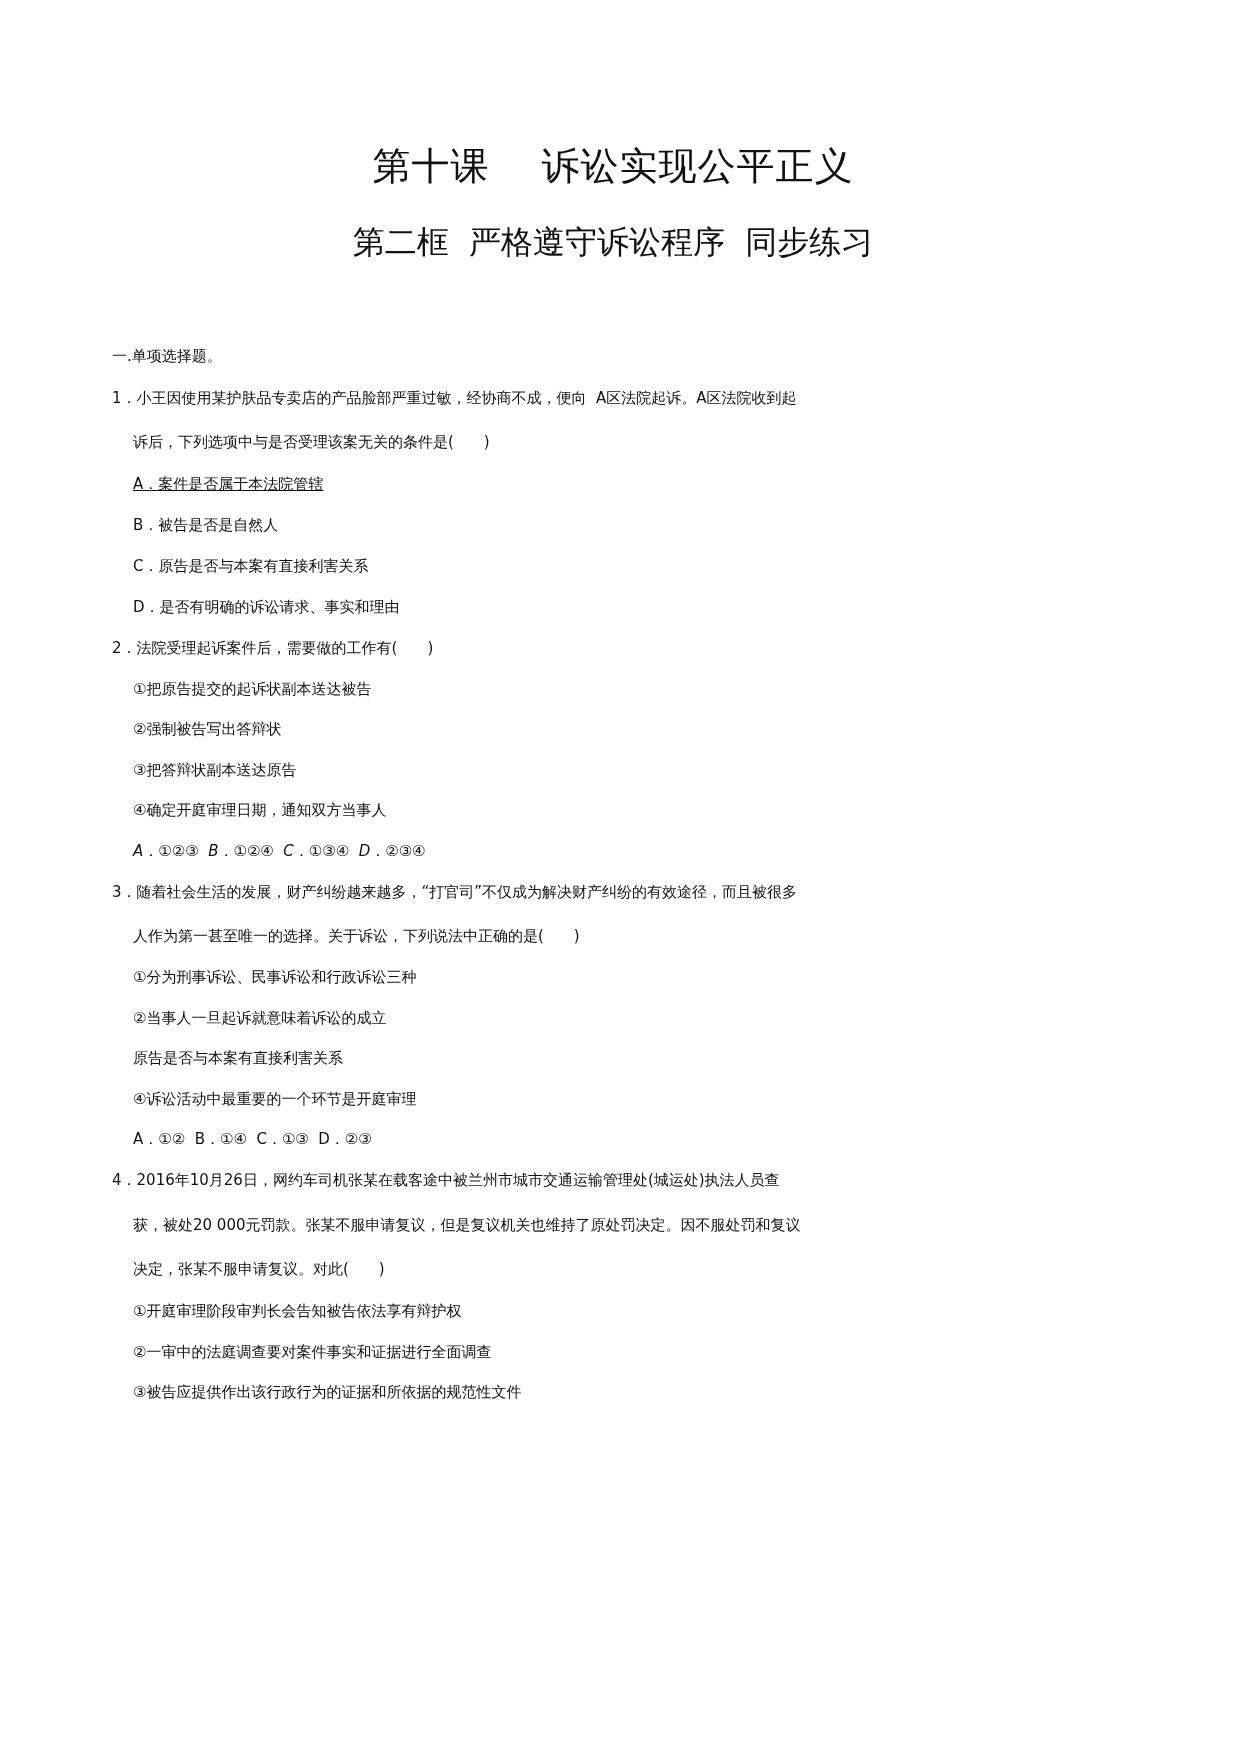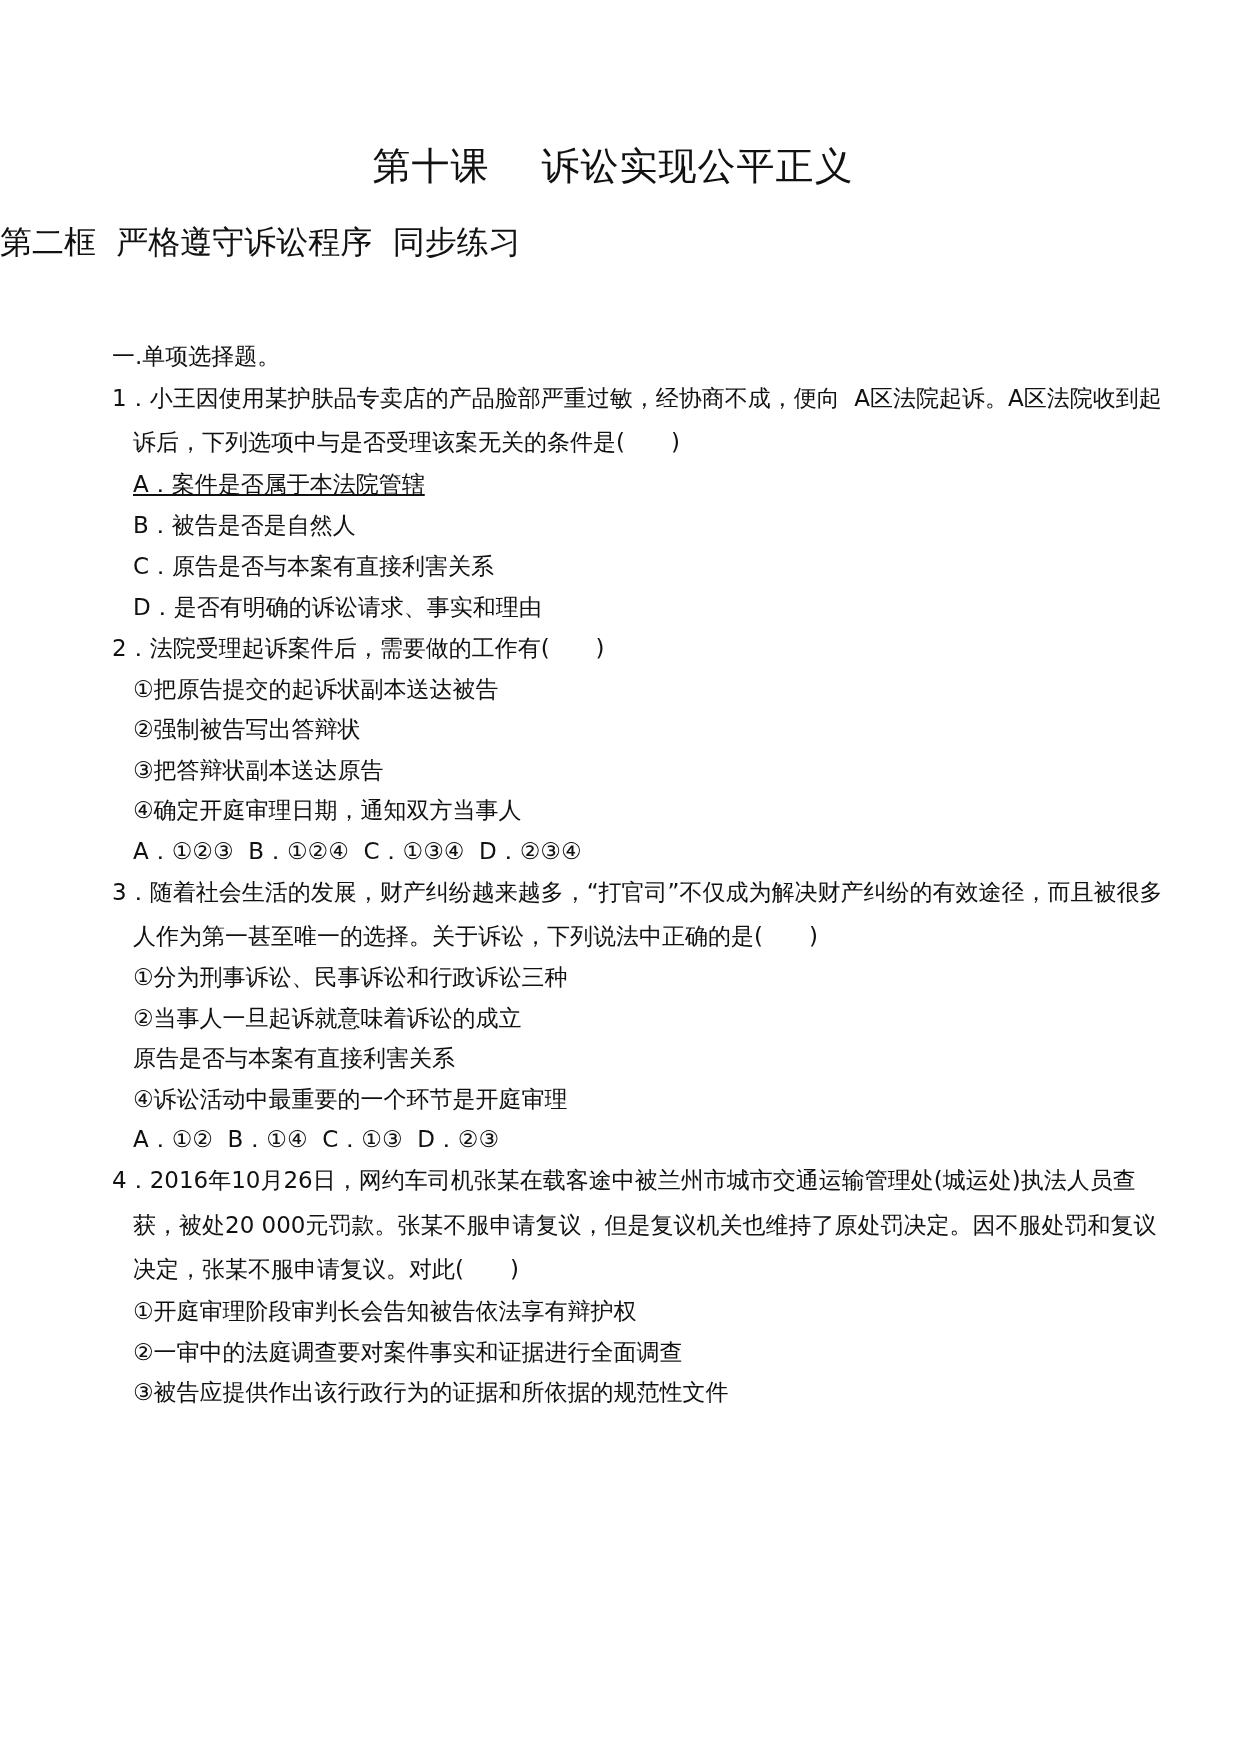--- a/index.html
+++ b/index.html
@@ -28,27 +28,28 @@
       text-align: center;
       font-size: 38px;
       line-height: 48px;
       letter-spacing: 1px;
       white-space: pre;
     }
     .title-sub {
       position: absolute;
       left: 0; right: 0;
       top: 220px;
+      text-align: center;
       font-size: 32px;
       line-height: 44px;
       white-space: pre;
     }
     .line {
       position: absolute;
-      font-size: 23px;
+      font-size: 15px;
       line-height: 28px;
       white-space: pre;
     }
     .indent0 { left: 112px; }
     .indent1 { left: 133px; }
     .footer {
       position: absolute;
       left: 0; right: 0;
       top: 1620px;
       text-align: center;
@@ -76,21 +77,21 @@
     <div class="line indent1" style="top:552px;">C．原告是否与本案有直接利害关系</div>
     <div class="line indent1" style="top:593px;">D．是否有明确的诉讼请求、事实和理由</div>
   </div>
 
   <div>
     <div class="line indent0" style="top:634px;">2．法院受理起诉案件后，需要做的工作有(　　)</div>
     <div class="line indent1" style="top:675px;">①把原告提交的起诉状副本送达被告</div>
     <div class="line indent1" style="top:715px;">②强制被告写出答辩状</div>
     <div class="line indent1" style="top:756px;">③把答辩状副本送达原告</div>
     <div class="line indent1" style="top:796px;">④确定开庭审理日期，通知双方当事人</div>
-    <div class="line indent1" style="top:837px;">A．①②③  B．①②④  C．①③④  D．②③④</div>
+    <div class="line indent1" style="top:837px;font-style:italic;">A．①②③  B．①②④  C．①③④  D．②③④</div>
   </div>
 
   <div>
     <div class="line indent0" style="top:878px;">3．随着社会生活的发展，财产纠纷越来越多，“打官司”不仅成为解决财产纠纷的有效途径，而且被很多</div>
     <div class="line indent1" style="top:922px;">人作为第一甚至唯一的选择。关于诉讼，下列说法中正确的是(　　)</div>
     <div class="line indent1" style="top:963px;">①分为刑事诉讼、民事诉讼和行政诉讼三种</div>
     <div class="line indent1" style="top:1004px;text-align:center;">②当事人一旦起诉就意味着诉讼的成立</div>
     <div class="line indent1" style="top:1044px;">原告是否与本案有直接利害关系</div>
     <div class="line indent1" style="top:1085px;">④诉讼活动中最重要的一个环节是开庭审理</div>
     <div class="line indent1" style="top:1125px;">A．①②  B．①④  C．①③  D．②③</div>

